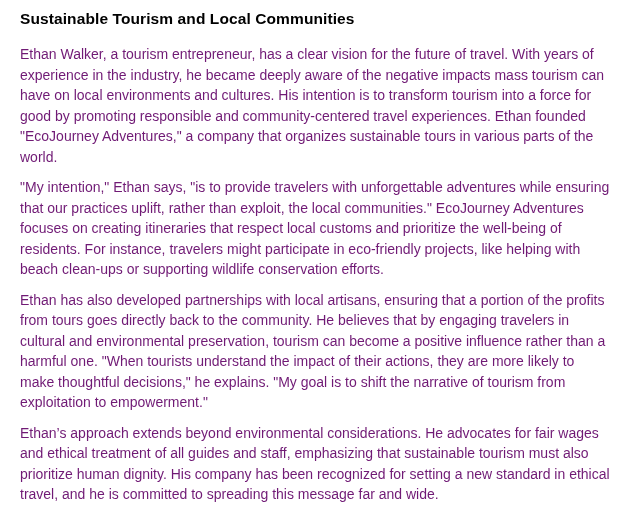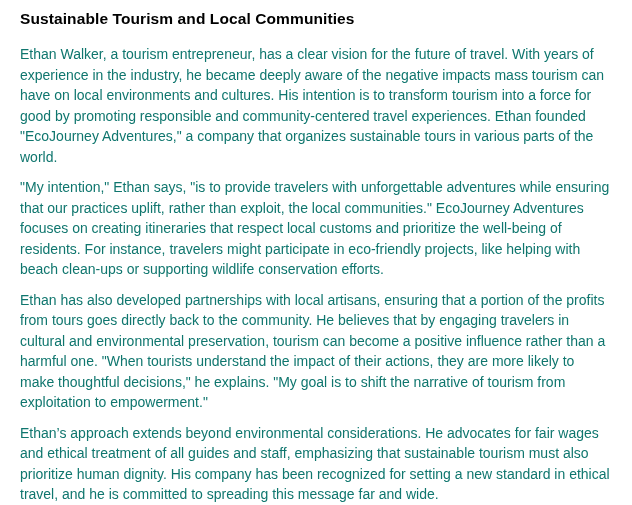--- a/index.html
+++ b/index.html
@@ -23,21 +23,21 @@
     font-size: 15.5px;
     font-weight: bold;
     line-height: 22px;
     color: #000000;
     letter-spacing: 0.1px;
   }
   .doc-paragraph {
     margin: 0 0 10px 0;
     font-size: 14px;
     line-height: 20.5px;
-    color: #0f766e;
+    color: #701a75;
   }
 </style>
 </head>
 <body>
 
 <main class="doc">
   <h1 class="doc-title">Sustainable Tourism and Local Communities</h1>
   <p class="doc-paragraph">Ethan Walker, a tourism entrepreneur, has a clear vision for the future of travel. With years of experience in the industry, he became deeply aware of the negative impacts mass tourism can have on local environments and cultures. His intention is to transform tourism into a force for good by promoting responsible and community-centered travel experiences. Ethan founded "EcoJourney Adventures," a company that organizes sustainable tours in various parts of the world.</p>
   <p class="doc-paragraph">"My intention," Ethan says, "is to provide travelers with unforgettable adventures while ensuring that our practices uplift, rather than exploit, the local communities." EcoJourney Adventures focuses on creating itineraries that respect local customs and prioritize the well-being of residents. For instance, travelers might participate in eco-friendly projects, like helping with beach clean-ups or supporting wildlife conservation efforts.</p>
   <p class="doc-paragraph">Ethan has also developed partnerships with local artisans, ensuring that a portion of the profits from tours goes directly back to the community. He believes that by engaging travelers in cultural and environmental preservation, tourism can become a positive influence rather than a harmful one. "When tourists understand the impact of their actions, they are more likely to make thoughtful decisions," he explains. "My goal is to shift the narrative of tourism from exploitation to empowerment."</p>

